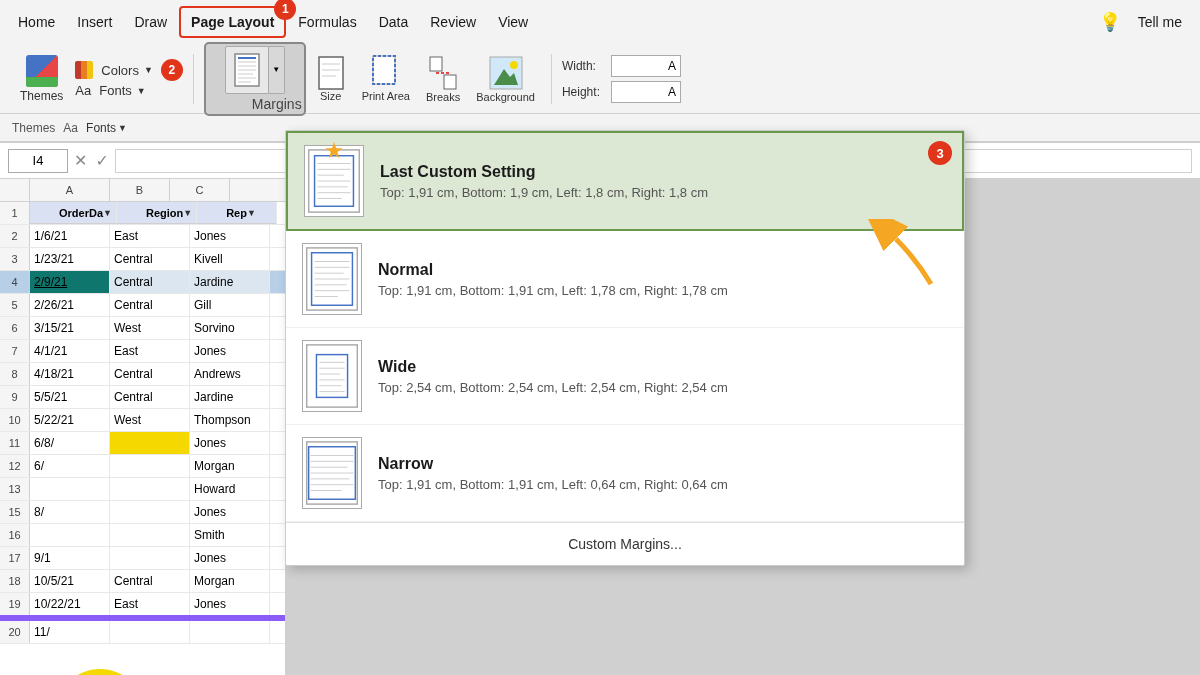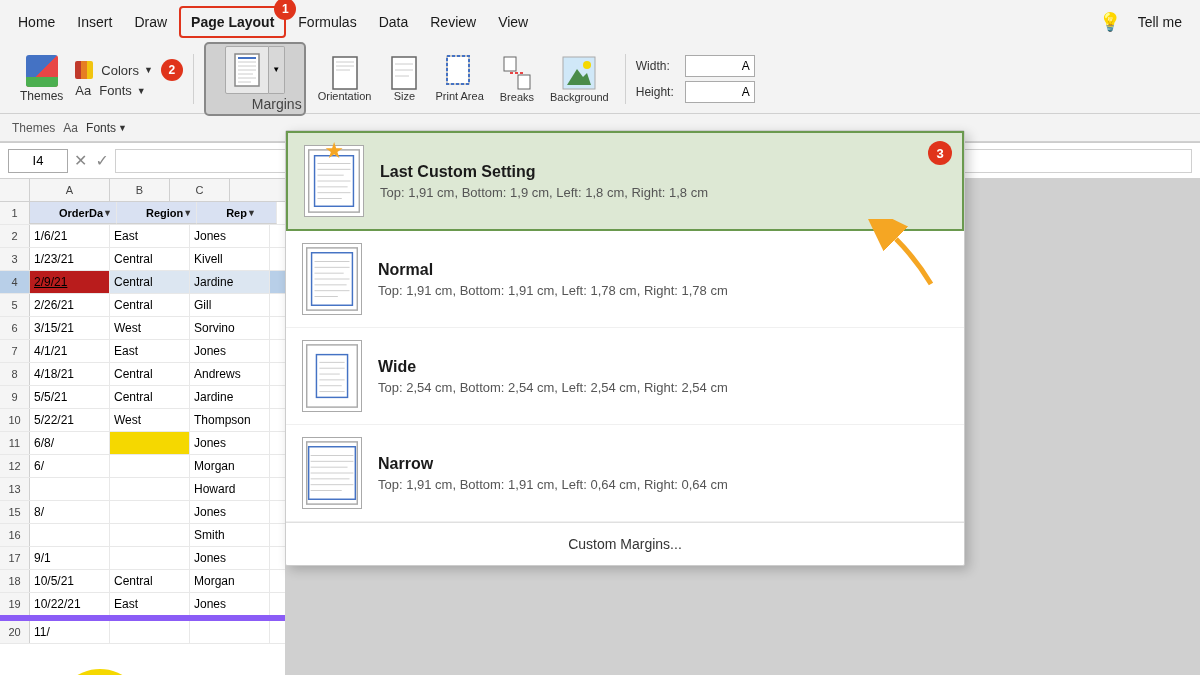--- a/index.html
+++ b/index.html
@@ -151,31 +151,20 @@
               <line x1="5" y1="26" x2="23" y2="26" stroke="#ccc" stroke-width="1"></line>
               <line x1="5" y1="30" x2="18" y2="30" stroke="#ccc" stroke-width="1"></line>
             </svg>
           </button>
           <button style="width: 16px; height: 48px; border: 1px solid #aaa; border-left: none; background: #d8d8d8; cursor: pointer; display: flex; align-items: center; justify-content: center; border-radius: 0 2px 2px 0; font-size: 8px;">▼</button>
         </div>
         <span style="font-size: 14px; color: #444; margin-top: 2px; text-align: left; padding-left: 44px;">Margins</span>
       </div>
     </div>
 
-    <div style="display: flex; flex-direction: column; align-items: center; gap: 1px;">
-      <button style="border: none; background: transparent; cursor: pointer; display: flex; flex-direction: column; align-items: center; padding: 4px 8px; border-radius: 3px;">
-        <svg width="26" height="34" viewBox="0 0 26 34">
-          <rect x="1" y="1" width="24" height="32" fill="white" stroke="#666" stroke-width="1.5"></rect>
-          <line x1="4" y1="6" x2="22" y2="6" stroke="#ccc" stroke-width="1"></line>
-          <line x1="4" y1="10" x2="22" y2="10" stroke="#ccc" stroke-width="1"></line>
-          <line x1="4" y1="14" x2="18" y2="14" stroke="#ccc" stroke-width="1"></line>
-        </svg>
-        <span style="font-size: 11px; color: #333;">Orientation</span>
-      </button>
-    </div>
 
     <div style="display: flex; flex-direction: column; align-items: center; gap: 1px;">
       <button style="border: none; background: transparent; cursor: pointer; display: flex; flex-direction: column; padding: 4px 8px; border-radius: 3px;">
         <svg width="26" height="34" viewBox="0 0 26 34">
           <rect x="1" y="1" width="24" height="32" fill="white" stroke="#666" stroke-width="1.5"></rect>
           <line x1="4" y1="8" x2="22" y2="8" stroke="#ccc" stroke-width="1"></line>
           <line x1="4" y1="14" x2="22" y2="14" stroke="#ccc" stroke-width="1"></line>
           <line x1="4" y1="20" x2="18" y2="20" stroke="#ccc" stroke-width="1"></line>
         </svg>
         <span style="font-size: 11px; color: #333;">Size</span>
@@ -272,21 +261,21 @@
       <div class="cell med">Jones</div>
     </div>
     <div class="data-row">
       <div class="rh">3</div>
       <div class="cell wide">1/23/21</div>
       <div class="cell med">Central</div>
       <div class="cell med">Kivell</div>
     </div>
     <div class="data-row row-selected-indicator">
       <div class="rh" style="background: #b8cfe8;">4</div>
-      <div class="cell wide" style="background:#b91c1c;text-decoration:underline;">2/9/21</div>
+      <div class="cell wide" style="background:#0f766e;text-decoration:underline;">2/9/21</div>
       <div class="cell med" style="background:#dce6f1;">Central</div>
       <div class="cell med" style="background:#dce6f1;">Jardine</div>
     </div>
     <div class="data-row">
       <div class="rh">5</div>
       <div class="cell wide">2/26/21</div>
       <div class="cell med">Central</div>
       <div class="cell med">Gill</div>
     </div>
     <div class="data-row">

